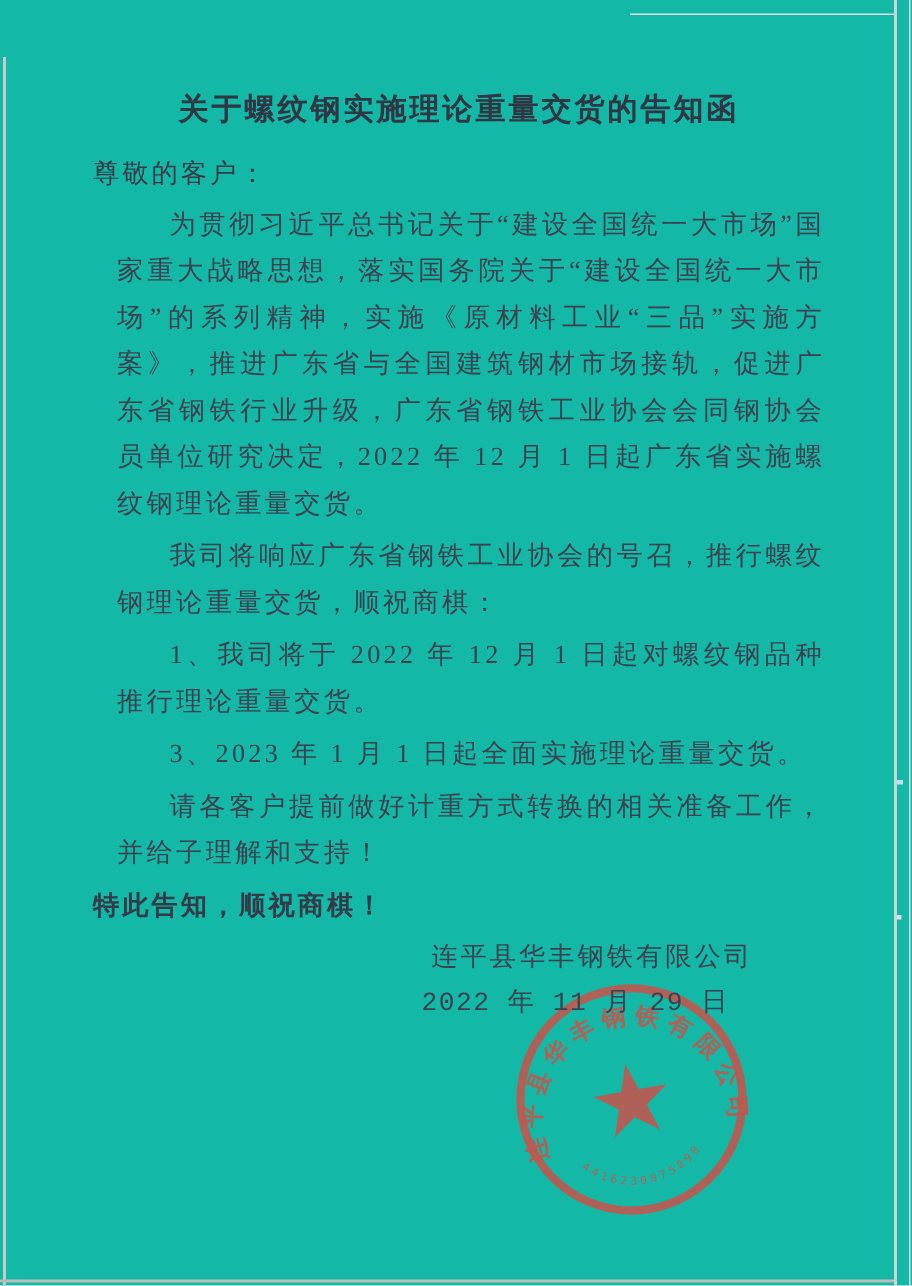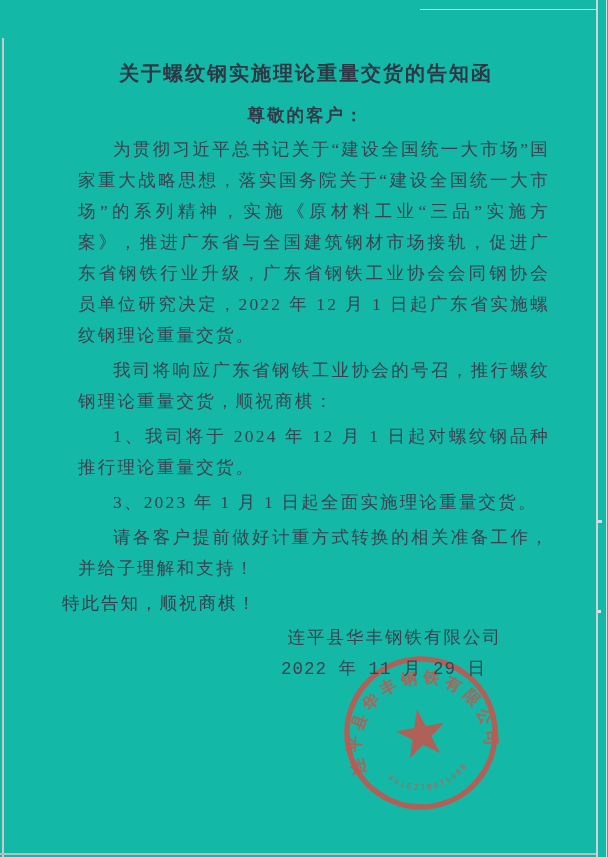--- a/index.html
+++ b/index.html
@@ -26,39 +26,38 @@
     font-size: 20px;
     font-weight: bold;
     text-align: center;
     letter-spacing: 2px;
     color: #2e3744;
     margin: 0 0 10px 0;
     line-height: 34px;
   }
   .salutation {
     font-size: 17.5px;
-    font-weight: bold;
+    font-weight: normal;
     color: #333b49;
     letter-spacing: 2px;
     margin: 0 0 3px 0;
     line-height: 31px;
-    text-align: center;
   }
   .body-para {
     font-size: 17.5px;
     line-height: 31px;
     letter-spacing: 2.2px;
     text-align: justify;
     text-justify: inter-character;
     text-indent: 2em;
     margin: 0 0 4px 16px;
   }
   .closing {
     font-size: 17.5px;
-    font-weight: normal;
+    font-weight: bold;
     color: #333b49;
     letter-spacing: 2px;
     line-height: 31px;
     margin: 1px 0 0 0;
   }
   .signature {
     position: relative;
     z-index: 2;
     margin-top: 3px;
   }
@@ -103,21 +102,21 @@
 <div class="scan">
 
   <div class="page-content">
 
     <h1 class="doc-title">关于螺纹钢实施理论重量交货的告知函</h1>
 
     <p class="salutation">尊敬的客户：</p>
 
     <p class="body-para">为贯彻习近平总书记关于“建设全国统一大市场”国家重大战略思想，落实国务院关于“建设全国统一大市场”的系列精神，实施《原材料工业“三品”实施方案》，推进广东省与全国建筑钢材市场接轨，促进广东省钢铁行业升级，广东省钢铁工业协会会同钢协会员单位研究决定，2022 年 12 月 1 日起广东省实施螺纹钢理论重量交货。</p>
     <p class="body-para">我司将响应广东省钢铁工业协会的号召，推行螺纹钢理论重量交货，顺祝商棋：</p>
-    <p class="body-para">1、我司将于 2024 年 12 月 1 日起对螺纹钢品种推行理论重量交货。</p>
+    <p class="body-para">1、我司将于 2022 年 12 月 1 日起对螺纹钢品种推行理论重量交货。</p>
     <p class="body-para">3、2023 年 1 月 1 日起全面实施理论重量交货。</p>
     <p class="body-para">请各客户提前做好计重方式转换的相关准备工作，并给子理解和支持！</p>
 
     <p class="closing">特此告知，顺祝商棋！</p>
 
     <div class="signature">
       <div class="sig-company">连平县华丰钢铁有限公司</div>
       <div class="sig-date">2022 年 11 月 29 日</div>
     </div>
 

